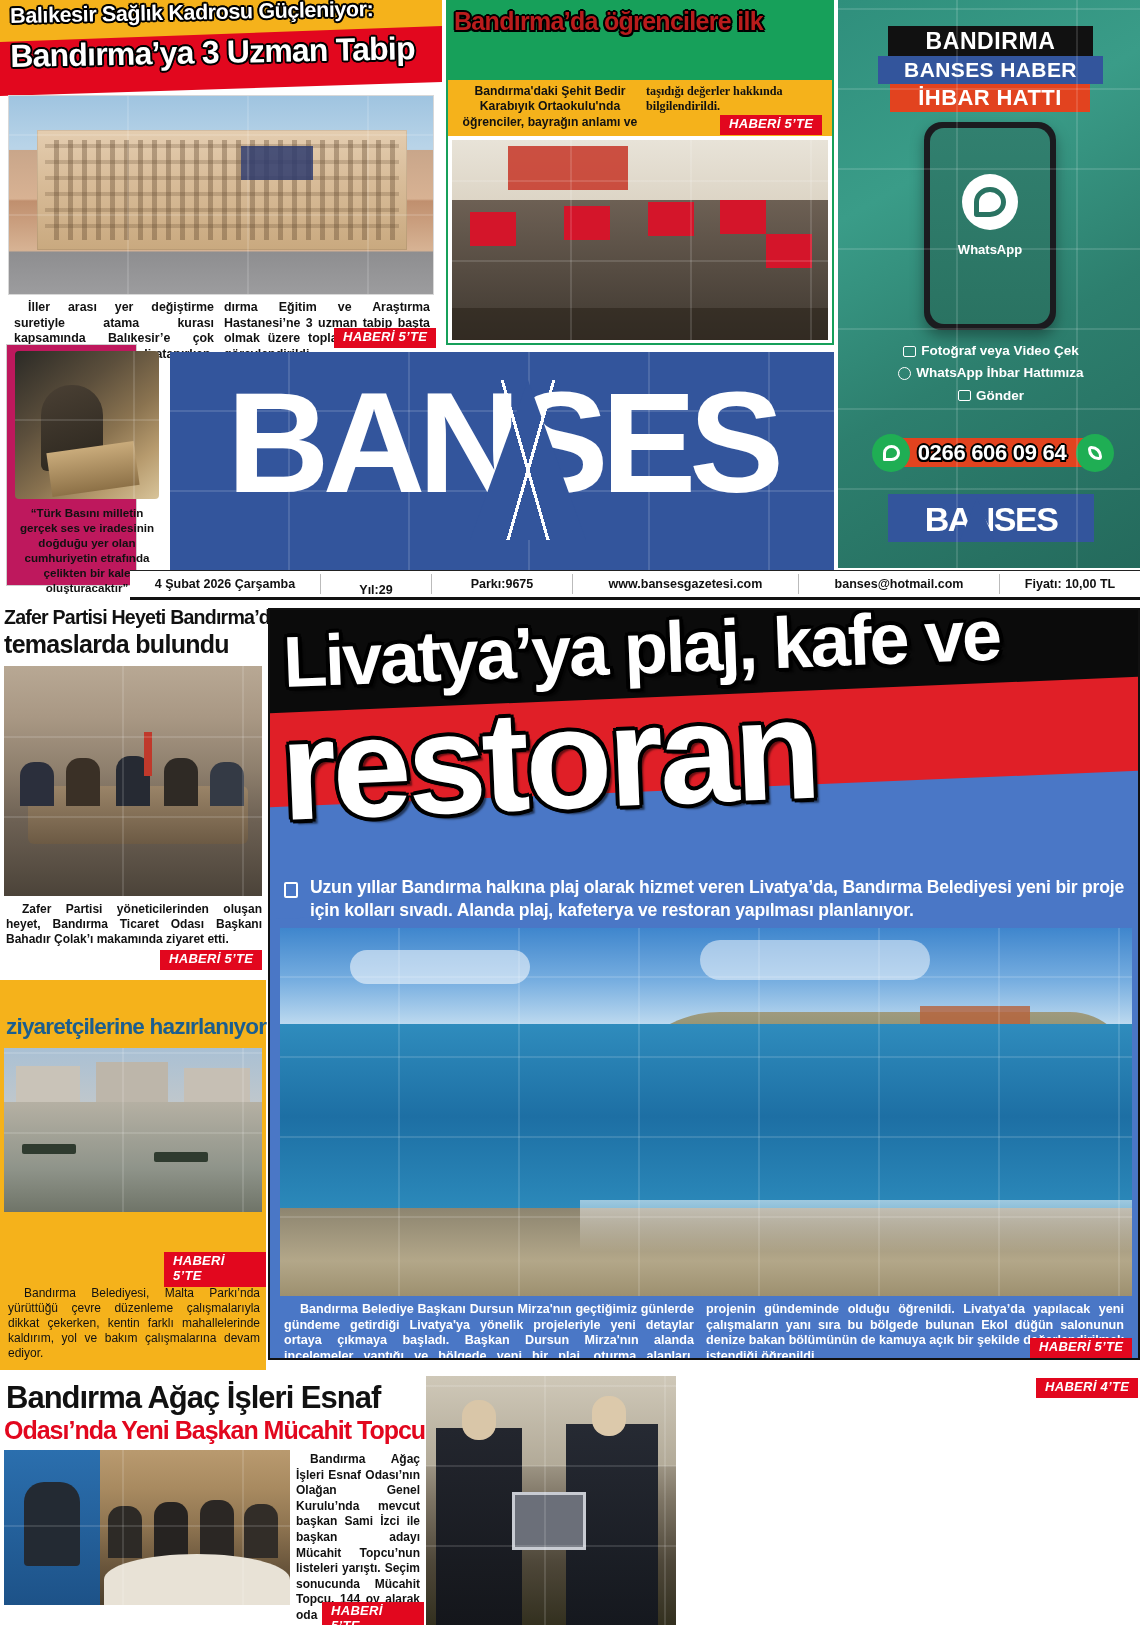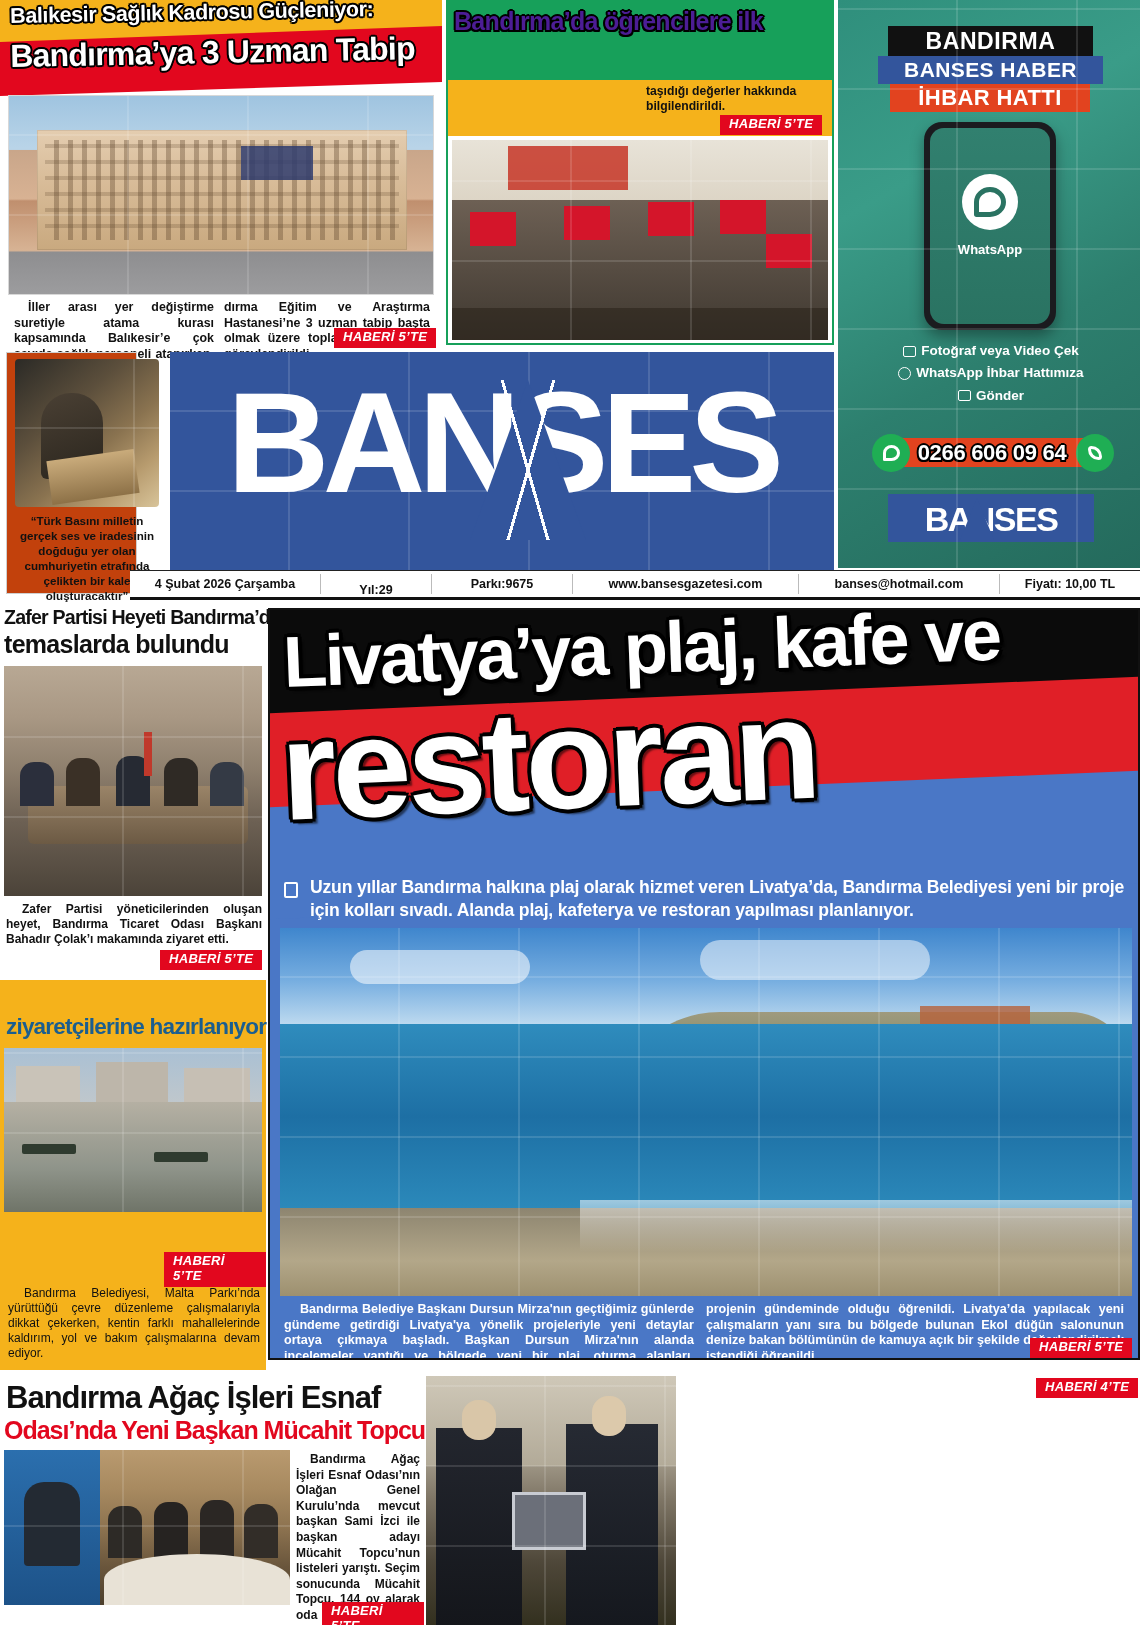--- a/index.html
+++ b/index.html
@@ -78,26 +78,28 @@
 
     <div class="abs" style="left:14px;top:300px;width:200px;font-size:12.4px;font-weight:bold;line-height:1.26;
                 color:#111;text-align:justify;text-indent:14px;">İller arası yer değiştirme suretiyle atama kurası kapsamında Balıkesir’e çok sayıda sağlık personeli atanırken, Ban-</div>
     <div class="abs" style="left:224px;top:300px;width:206px;font-size:12.4px;font-weight:bold;line-height:1.26;
                 color:#111;text-align:justify;">dırma Eğitim ve Araştırma Hastanesi’ne 3 uzman tabip başta olmak üzere toplam 10 personel görevlendirildi.</div>
     <div class="abs haberi" style="left:334px;top:328px;">HABERİ 5’TE</div>
   </div>
 
   <div class="abs" style="left:446px;top:0;width:388px;height:345px;border:2px solid #17a05a;background:#fff;">
     <div class="abs" style="left:0;top:0;width:384px;height:78px;background:#17a05a;"></div>
-    <div class="abs outl" style="left:6px;top:5px;width:380px;color:#4c1d95;font-weight:bold;font-size:25px;
+    <div class="abs outl" style="left:6px;top:5px;width:380px;color:#b91c1c;font-weight:bold;font-size:25px;
                 letter-spacing:-.7px;white-space:nowrap;">Bandırma’da öğrencilere ilk</div>
 
     <div class="abs" style="left:0;top:78px;width:384px;height:56px;background:#f5b21b;"></div>
+    <div class="abs" style="left:14px;top:82px;width:176px;font-size:12.2px;font-weight:bold;line-height:1.26;
+                color:#111;text-align:center;">Bandırma'daki Şehit Bedir Karabıyık Ortaokulu'nda öğrenciler, bayrağın anlamı ve</div>
     <div class="abs" style="left:198px;top:82px;width:180px;font-size:12.2px;font-weight:bold;line-height:1.26;
-                color:#111;">taşıdığı değerler hakkında bilgilendirildi.</div>
+                color:#111;font-family:Liberation Serif, serif;">taşıdığı değerler hakkında bilgilendirildi.</div>
     <div class="abs haberi" style="left:272px;top:113px;">HABERİ 5’TE</div>
 
     <div class="abs ph ph-class wm" style="left:4px;top:138px;width:376px;height:200px;">
       <div class="abs" style="left:0;top:60px;width:376px;height:140px;
            background:linear-gradient(180deg,#6d6054 0%,#3f3830 100%);"></div>
       <div class="abs" style="left:18px;top:72px;width:46px;height:34px;background:#d4152a;"></div>
       <div class="abs" style="left:112px;top:66px;width:46px;height:34px;background:#d4152a;"></div>
       <div class="abs" style="left:196px;top:62px;width:46px;height:34px;background:#d4152a;"></div>
       <div class="abs" style="left:268px;top:60px;width:46px;height:34px;background:#d4152a;"></div>
       <div class="abs" style="left:314px;top:94px;width:46px;height:34px;background:#d4152a;"></div>
@@ -148,21 +150,21 @@
     <div class="abs" style="left:250px;top:446px;width:14px;height:14px;border:3px solid #fff;
          border-radius:4px 12px 4px 12px;"></div>
 
     <div class="abs" style="left:50px;top:494px;width:206px;height:48px;background:#33559c;"></div>
     <div class="abs" style="left:50px;top:500px;width:206px;text-align:center;color:#fff;font-weight:bold;
                 font-size:34px;letter-spacing:-1.5px;">BANSES</div>
     <div class="abs" style="left:122px;top:498px;width:0;height:0;border-left:17px solid transparent;
                 border-right:17px solid transparent;border-bottom:42px solid #33559c;"></div>
   </div>
 
-  <div class="abs" style="left:6px;top:352px;width:131px;height:242px;border:1px solid #cfcfcf;background:#c2410c;">
+  <div class="abs" style="left:6px;top:344px;width:131px;height:242px;border:1px solid #cfcfcf;background:#be185d;">
     <div class="abs ph ph-ataturk wm" style="left:8px;top:6px;width:144px;height:148px;border-radius:4px;">
       <div class="abs" style="left:26px;top:34px;width:62px;height:86px;
            background:linear-gradient(160deg,#4a4034 0%,#2a251d 100%);border-radius:30px 30px 6px 6px;"></div>
       <div class="abs" style="left:34px;top:96px;width:88px;height:44px;
            background:linear-gradient(180deg,#c9ab7b 0%,#8d7147 100%);transform:rotate(-8deg);"></div>
     </div>
     <div class="abs" style="left:6px;top:160px;width:148px;font-size:11.6px;font-weight:bold;line-height:1.3;
                 color:#111;text-align:center;">“Türk Basını milletin gerçek ses ve iradesinin doğduğu yer olan cumhuriyetin etrafında çelikten bir kale oluşturacaktır”</div>
   </div>
 

